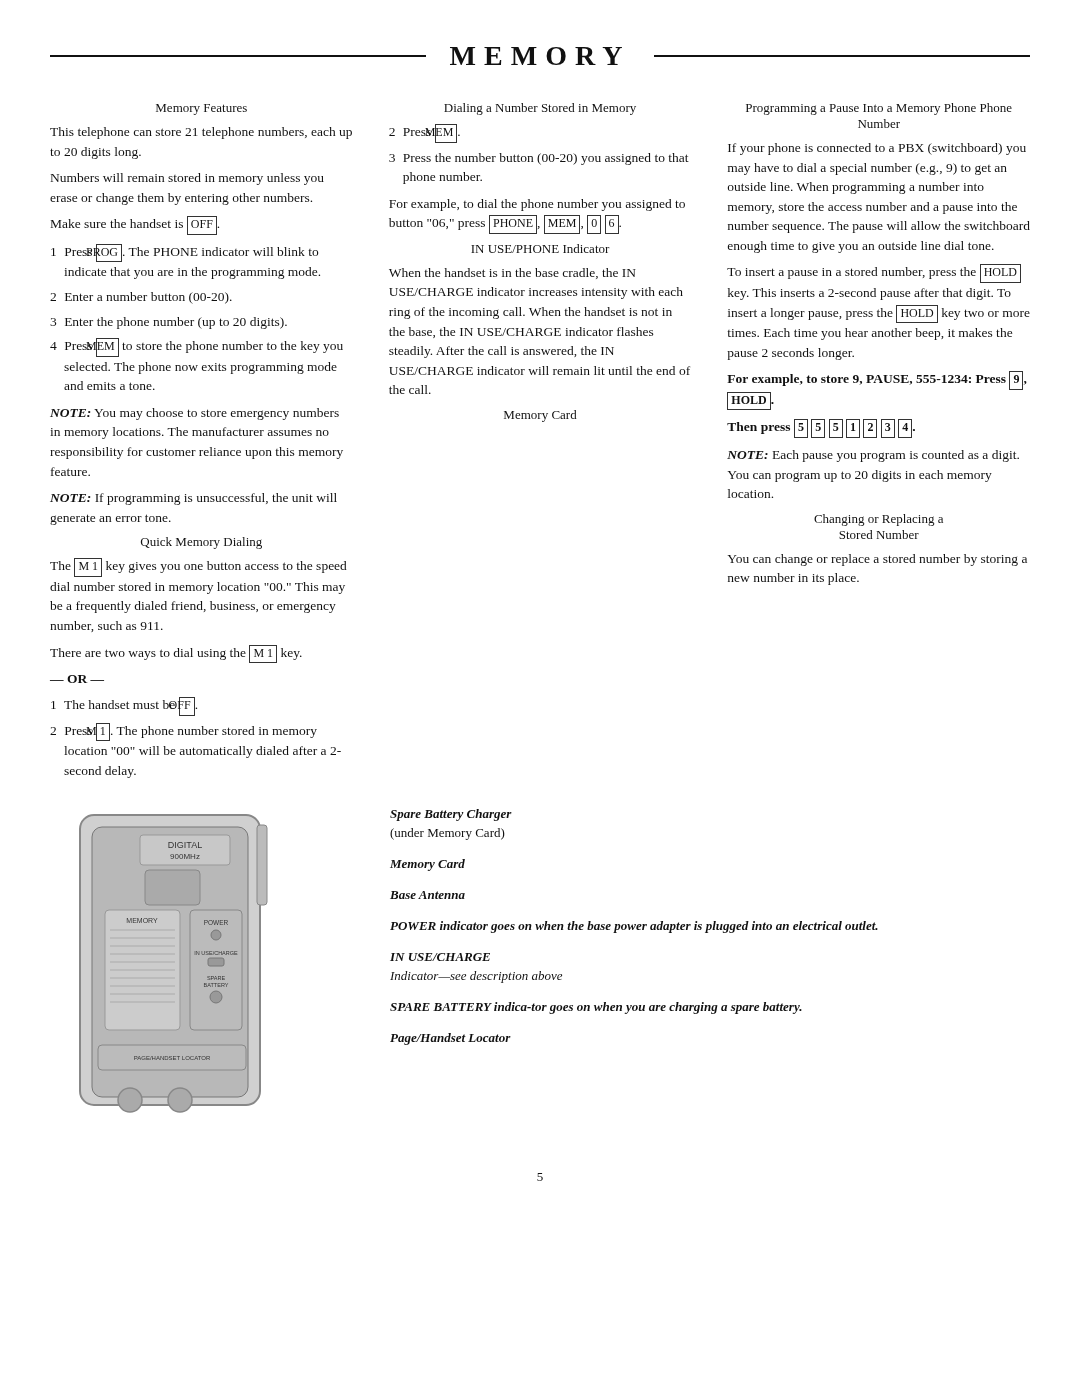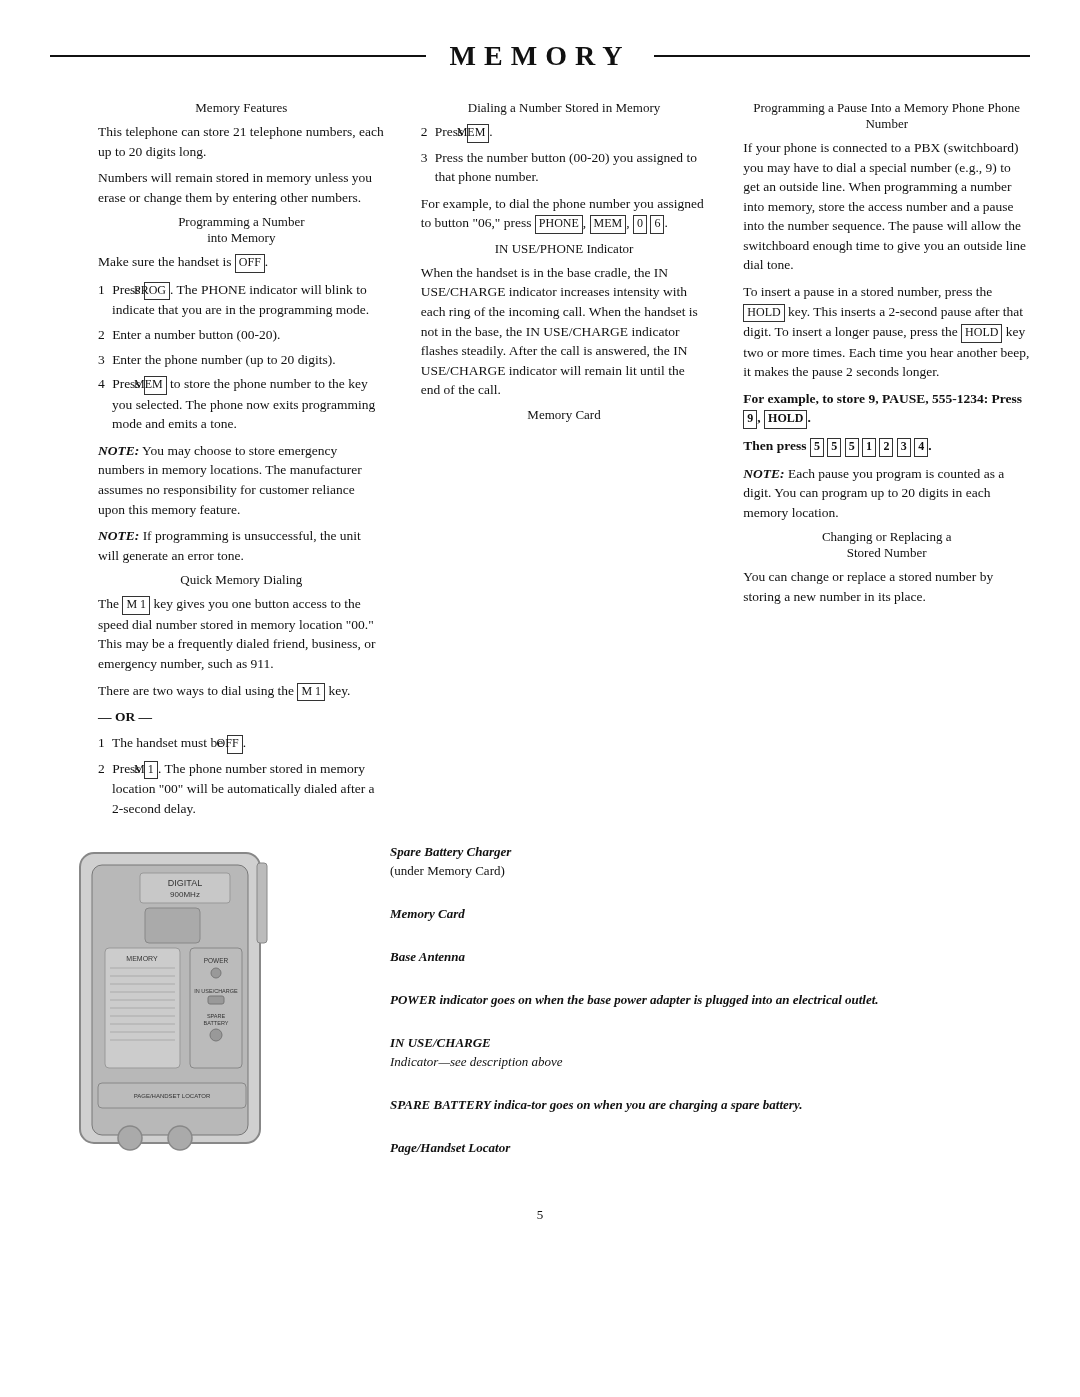--- a/index.html
+++ b/index.html
@@ -27,21 +27,20 @@
       font-weight: bold;
       letter-spacing: 8px;
       text-transform: uppercase;
       font-variant: small-caps;
       padding: 0 24px;
       font-family: 'Times New Roman', Times, serif;
     }
     .content-area {
       display: flex;
       gap: 8px;
-      margin-left: 48px;
     }
     .col {
       flex: 1;
       padding: 0 14px;
     }
     .col:first-child { padding-left: 0; }
     .col:last-child { padding-right: 0; }
     .section-title {
       text-align: center;
       font-size: 13px;
@@ -58,21 +57,21 @@
     .or-divider {
       text-align: left;
       font-weight: bold;
       margin: 8px 0;
     }
     .diagram-labels {
       flex: 1;
       padding-left: 10px;
       display: flex;
       flex-direction: column;
-      gap: 25px;
+      gap: 13px;
       font-size: 13px;
     }
     .diagram-label-item { line-height: 1.4; }
     .diagram-label-item .label-title { font-weight: bold; font-style: italic; }
     .page-number {
       text-align: center;
       margin-top: 30px;
       font-size: 13px;
     }
     .two-col-bottom {
@@ -97,21 +96,20 @@
   <div class="header-line"></div>
 </header>
 
 <div class="content-area">
 
   <div class="col">
     <div class="section-title">Memory Features</div>
     <p>This telephone can store 21 telephone numbers, each up to 20 digits long.</p>
     <p>Numbers will remain stored in memory unless you erase or change them by entering other numbers.</p>
 
-    <div class="section-title">Programming a Number<br>into Memory</div>
 
     <p>Make sure the handset is <span class="inline-box">OFF</span>.</p>
 
     <ol class="step-list">
       <li><span class="step-num">1</span> Press <span class="inline-box">PROG</span>. The PHONE indicator will blink to indicate that you are in the programming mode.</li>
       <li><span class="step-num">2</span> Enter a number button (00-20).</li>
       <li><span class="step-num">3</span> Enter the phone number (up to 20 digits).</li>
       <li><span class="step-num">4</span> Press <span class="inline-box">MEM</span> to store the phone number to the key you selected. The phone now exits programming mode and emits a tone.</li>
     </ol>
 

